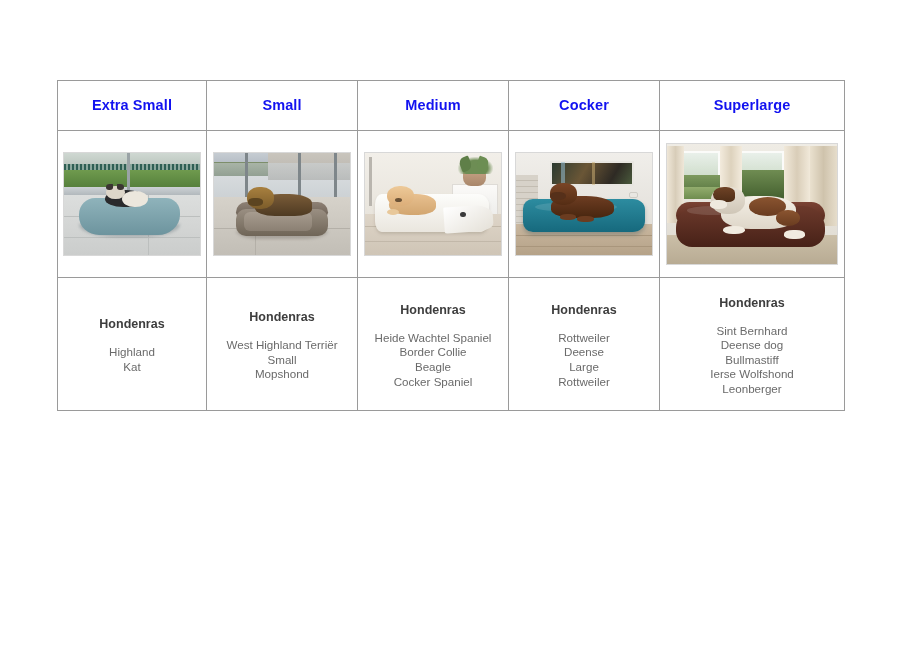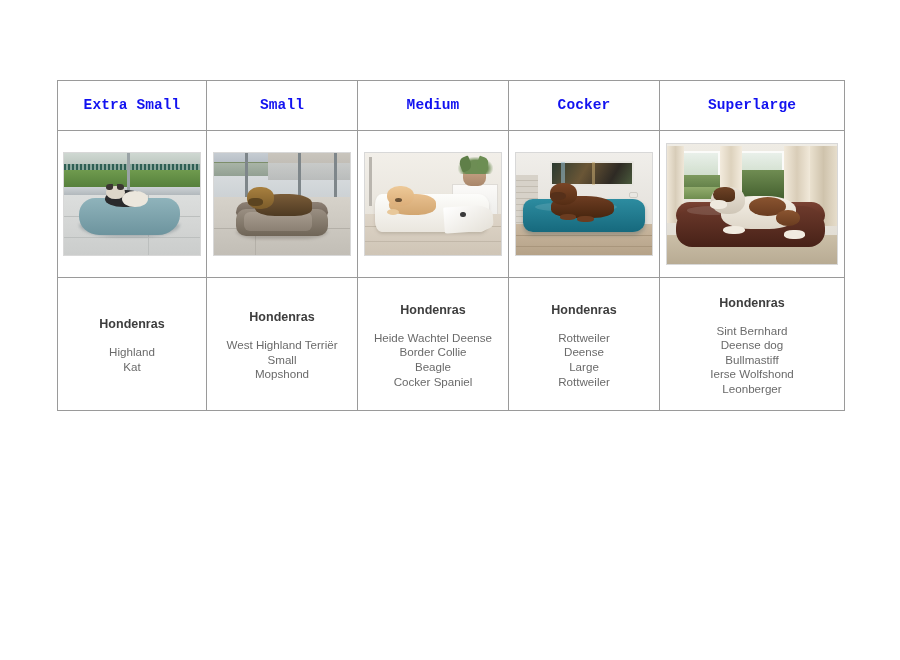--- a/index.html
+++ b/index.html
@@ -30,21 +30,21 @@
     background: #ffffff;
     padding: 0;
   }
   .col-xs { width: 149px; }
   .col-s  { width: 151px; }
   .col-m  { width: 151px; }
   .col-l  { width: 151px; }
   .col-xl { width: 185px; }
 
   
-  .hdr-row td { height: 50px; font-family: Liberation Mono, monospace; }
+  .hdr-row td { height: 50px; }
   .hdr-label {
     color: #1212f0;
     font-weight: bold;
     font-size: 14.5px;
     letter-spacing: 0.1px;
     line-height: 1;
   }
 
   
   .img-row td { height: 146px; padding: 0; }
@@ -461,21 +461,21 @@
             <li>Small</li>
             <li>Mopshond</li>
           </ul>
         </div>
       </td>
 
       <td>
         <div class="breed-cell">
           <div class="breed-title">Hondenras</div>
           <ul class="breed-list">
-            <li>Heide Wachtel Deense</li>
+            <li>Heide Wachtel Spaniel</li>
             <li>Border Collie</li>
             <li>Beagle</li>
             <li>Cocker Spaniel</li>
           </ul>
         </div>
       </td>
 
       <td>
         <div class="breed-cell">
           <div class="breed-title">Hondenras</div>

